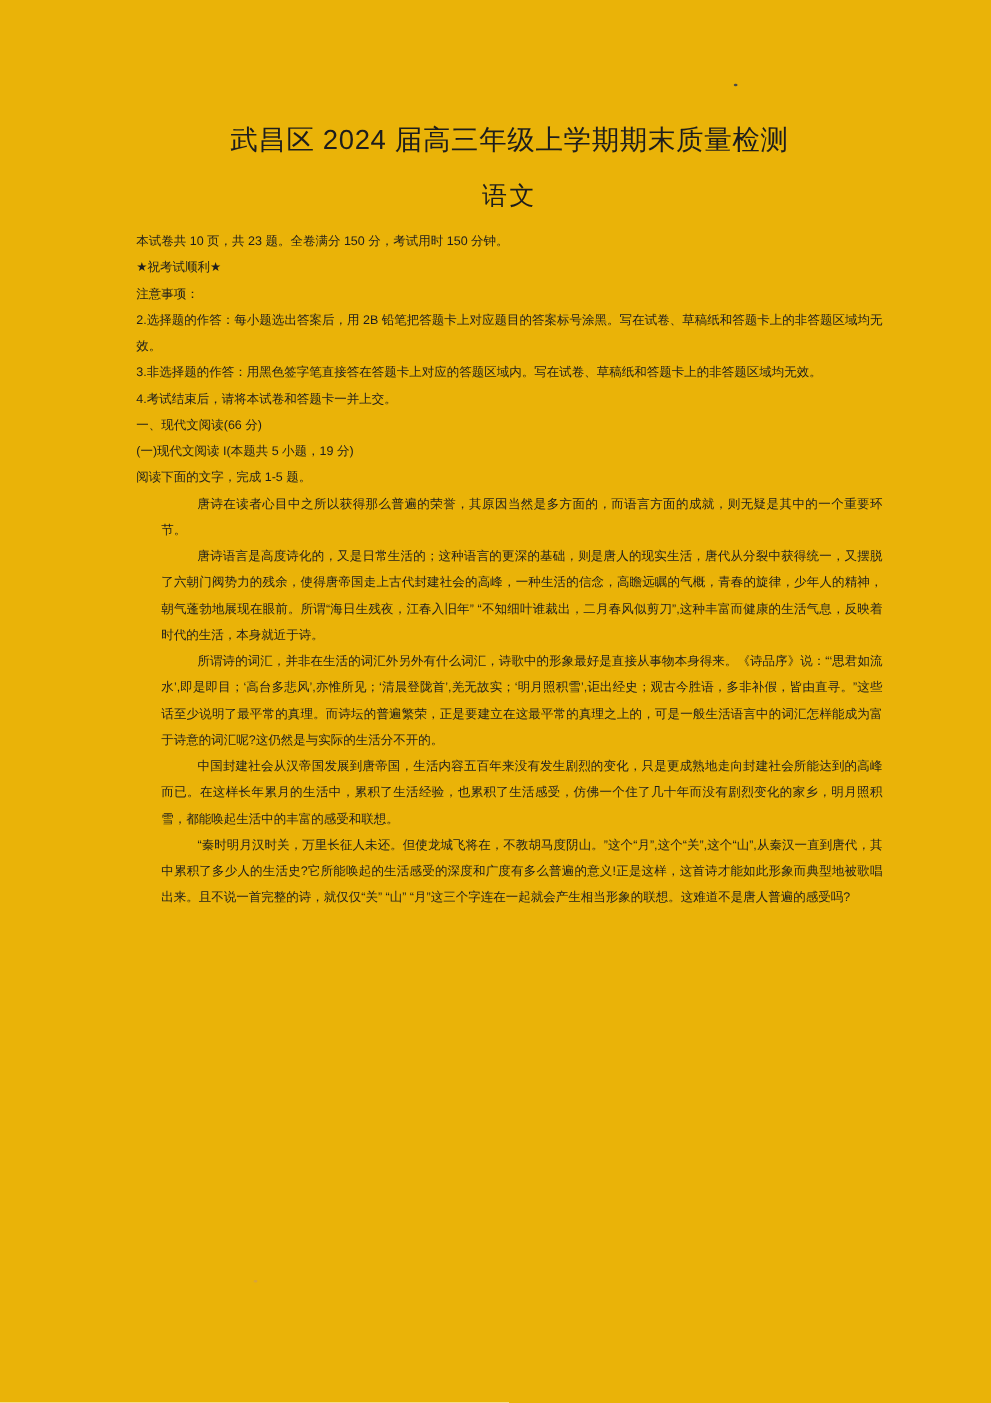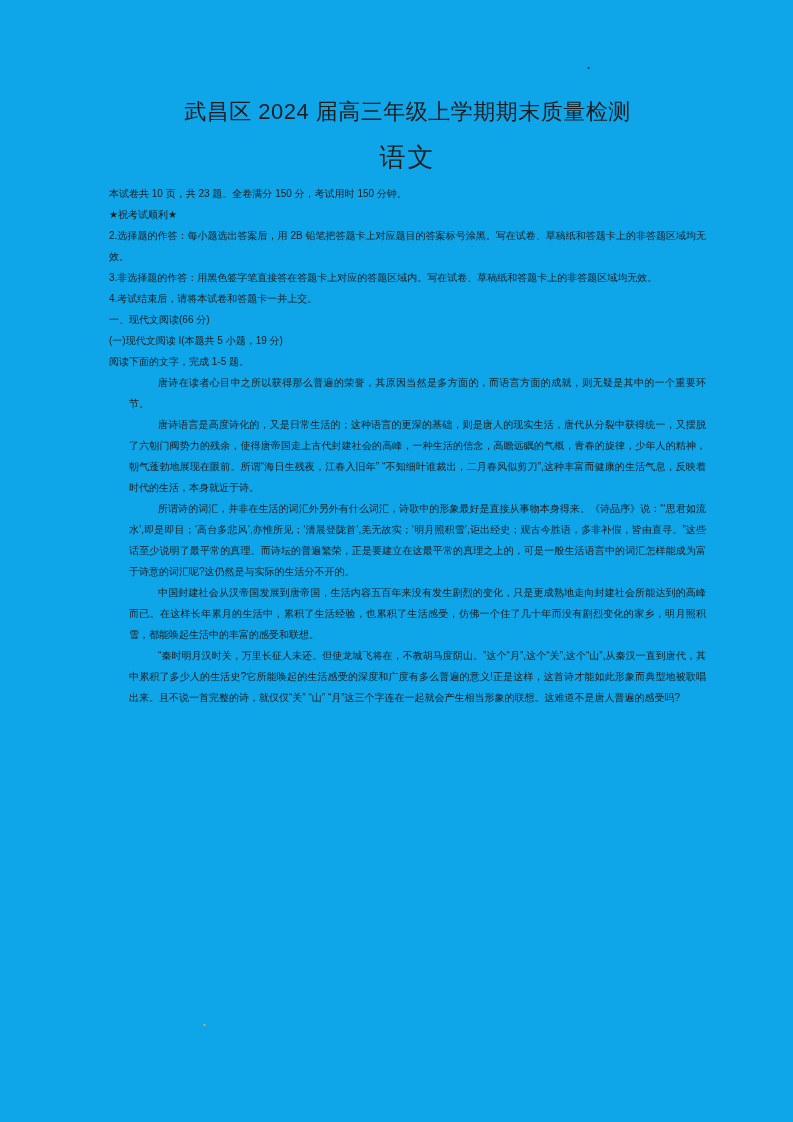--- a/index.html
+++ b/index.html
@@ -4,21 +4,21 @@
 <style>
   html, body {
     margin: 0;
     padding: 0;
     background: #ffffff;
   }
   .page {
     position: relative;
     width: 793px;
     height: 1122px;
-    background: #0ea5e9;
+    background: #eab308;
     overflow: hidden;
     font-family: "Liberation Sans", "DejaVu Sans", serif;
     color: #1d1d1d;
     -webkit-font-smoothing: antialiased;
   }
   .content {
     position: absolute;
     left: 109px;
     top: 99px;
     width: 597px;
@@ -26,21 +26,21 @@
   .title {
     margin: 0;
     font-size: 22px;
     line-height: 26px;
     font-weight: 500;
     text-align: center;
     letter-spacing: 0.5px;
   }
   .subject {
     margin: 20px 0 14px 0;
-    font-size: 26px;
+    font-size: 20px;
     line-height: 24px;
     font-weight: 500;
     text-align: center;
     letter-spacing: 2px;
   }
   .intro p,
   .passage p {
     margin: 0;
     font-size: 10px;
     line-height: 21px;
@@ -76,20 +76,21 @@
 
 <div class="page">
   <div class="content">
 
     <h1 class="title">武昌区 2024 届高三年级上学期期末质量检测</h1>
     <h2 class="subject">语文</h2>
 
     <div class="intro">
       <p>本试卷共 10 页，共 23 题。全卷满分 150 分，考试用时 150 分钟。</p>
       <p>★祝考试顺利★</p>
+      <p>注意事项：</p>
       <p>2.选择题的作答：每小题选出答案后，用 2B 铅笔把答题卡上对应题目的答案标号涂黑。写在试卷、草稿纸和答题卡上的非答题区域均无效。</p>
       <p>3.非选择题的作答：用黑色签字笔直接答在答题卡上对应的答题区域内。写在试卷、草稿纸和答题卡上的非答题区域均无效。</p>
       <p>4.考试结束后，请将本试卷和答题卡一并上交。</p>
       <p>一、现代文阅读(66 分)</p>
       <p>(一)现代文阅读 I(本题共 5 小题，19 分)</p>
       <p>阅读下面的文字，完成 1-5 题。</p>
     </div>
 
     <div class="passage">
       <p>唐诗在读者心目中之所以获得那么普遍的荣誉，其原因当然是多方面的，而语言方面的成就，则无疑是其中的一个重要环节。</p>

